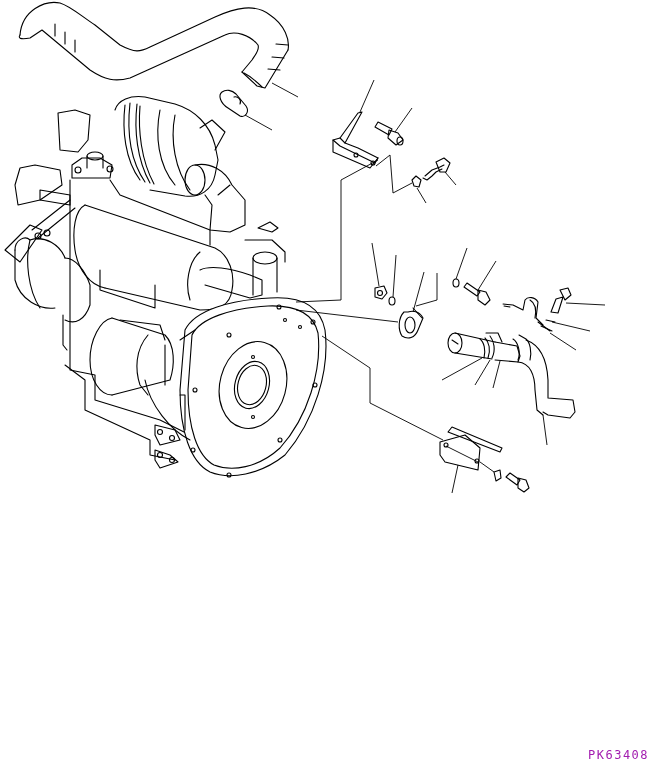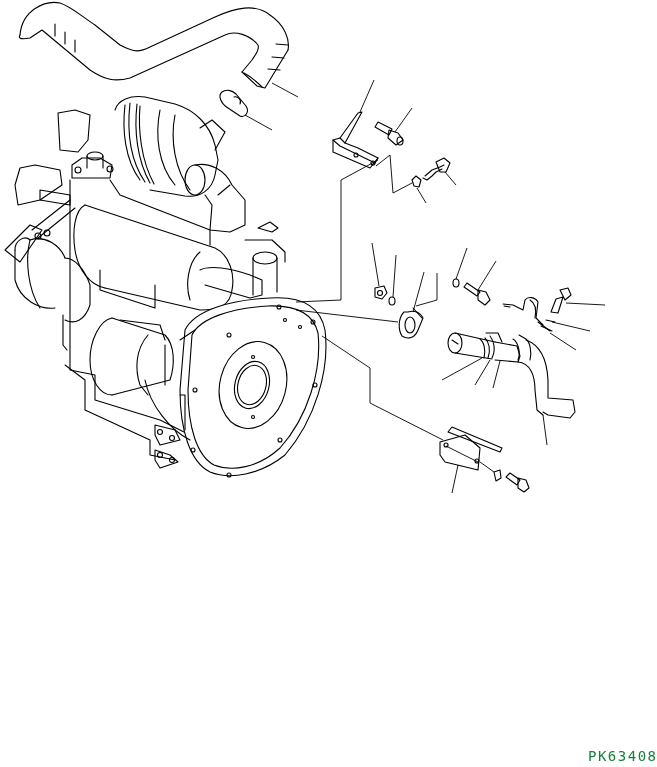--- a/index.html
+++ b/index.html
@@ -2,22 +2,22 @@
 <html><head>
 <meta charset="utf-8">
 <style>
   html, body { margin: 0; padding: 0; background: #ffffff; }
   body { width: 657px; height: 767px; position: relative; overflow: hidden;
          font-family: "DejaVu Sans Mono", monospace; }
   #canvas { position: absolute; left: 0; top: 0; width: 657px; height: 767px; }
   svg .ln { fill: none; stroke: #000; stroke-width: 1.1; stroke-linejoin: round; stroke-linecap: round; }
   svg .fl { fill: #fff; stroke: #000; stroke-width: 1.1; stroke-linejoin: round; }
   svg .ld { fill: none; stroke: #000; stroke-width: 0.9; }
-  .fig-code { position: absolute; left: 588px; top: 748px; font-size: 14px;
-              letter-spacing: 1.5px; color: #15803d; }
+  .fig-code { position: absolute; left: 588px; top: 748px; font-size: 12px;
+              letter-spacing: 1.5px; color: #a21caf; }
 </style>
 </head>
 <body>
 
 <div id="canvas">
 <svg width="657" height="767" viewBox="0 0 657 767" xmlns="http://www.w3.org/2000/svg">
 
   <g>
     <path class="ln" d="M20,35 C22,10 45,0 60,3 C70,6 80,15 95,25 L120,45 C135,53 140,52 150,47 L215,17 C235,8 255,3 270,15 C285,25 290,40 288,50"></path>
     <path class="ln" d="M20,35 C18,38 20,40 30,38 L42,30 L90,70 C105,80 115,82 130,78 L225,35 C235,30 250,35 258,45 C260,50 255,55 252,60 L242,72"></path>

